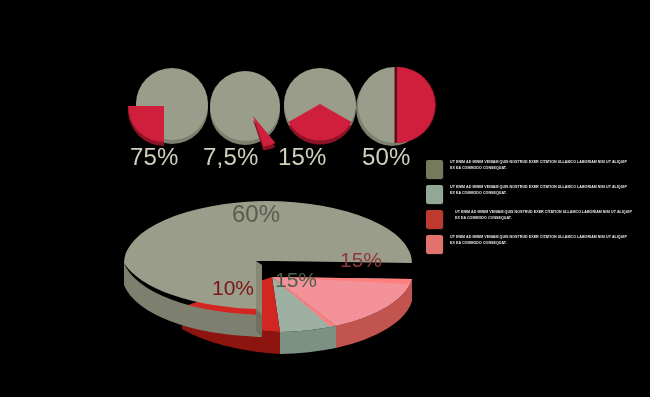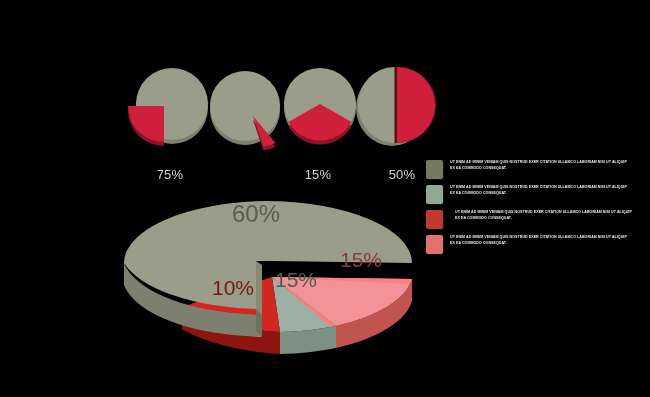--- a/index.html
+++ b/index.html
@@ -11,22 +11,22 @@
   .stage{position:absolute;inset:0;}
 
   
   .small-row{position:absolute;left:130px;top:62px;width:310px;height:110px;}
   .small-pie{position:absolute;width:80px;height:80px;}
   .small-pie svg{display:block;overflow:visible;}
 
   .small-labels{position:absolute;left:130px;top:143px;width:310px;height:26px;}
   .small-label{
     position:absolute;top:0;
-    font-size:13px;color:#cfd2bd;letter-spacing:.2px;
-    text-align:center;white-space:nowrap;margin-top:24px;
+    font-size:24px;color:#cfd2bd;letter-spacing:.2px;
+    white-space:nowrap;
   }
 
   
   .big-pie{position:absolute;left:120px;top:185px;width:300px;height:175px;}
   .big-pie svg{display:block;overflow:visible;}
   .slice-label{
     position:absolute;font-weight:400;white-space:nowrap;
     pointer-events:none;
   }
   .lbl-60{left:232px;top:200px;font-size:24px;color:#5a5d4d;}
@@ -92,20 +92,21 @@
         <ellipse cx="42" cy="45" rx="36" ry="38" fill="#9a9d8a"></ellipse>
         <path d="M 46 7 A 38 38 0 0 1 46 83 Z" fill="#8d1226"></path>
         <path d="M 45 7 A 38 38 0 0 1 45 83 Z" fill="#cf1f3c"></path>
         <rect x="42.5" y="7" width="2.5" height="76" fill="#5e0d18"></rect>
       </svg>
     </div>
   </div>
 
   <div class="small-labels">
     <div class="small-label" style="left:0px;width:80px;">75%</div>
+    <div class="small-label" style="left:73px;width:80px;">7,5%</div>
     <div class="small-label" style="left:148px;width:80px;">15%</div>
     <div class="small-label" style="left:232px;width:80px;">50%</div>
   </div>
 
   <div class="big-pie">
     <svg width="300" height="180" viewBox="0 0 300 180">
 
       <path d="M 292 94
                A 146 62 0 0 1 216 141
                L 216 163 A 146 62 0 0 0 292 116 Z" fill="#c2544f"></path>

